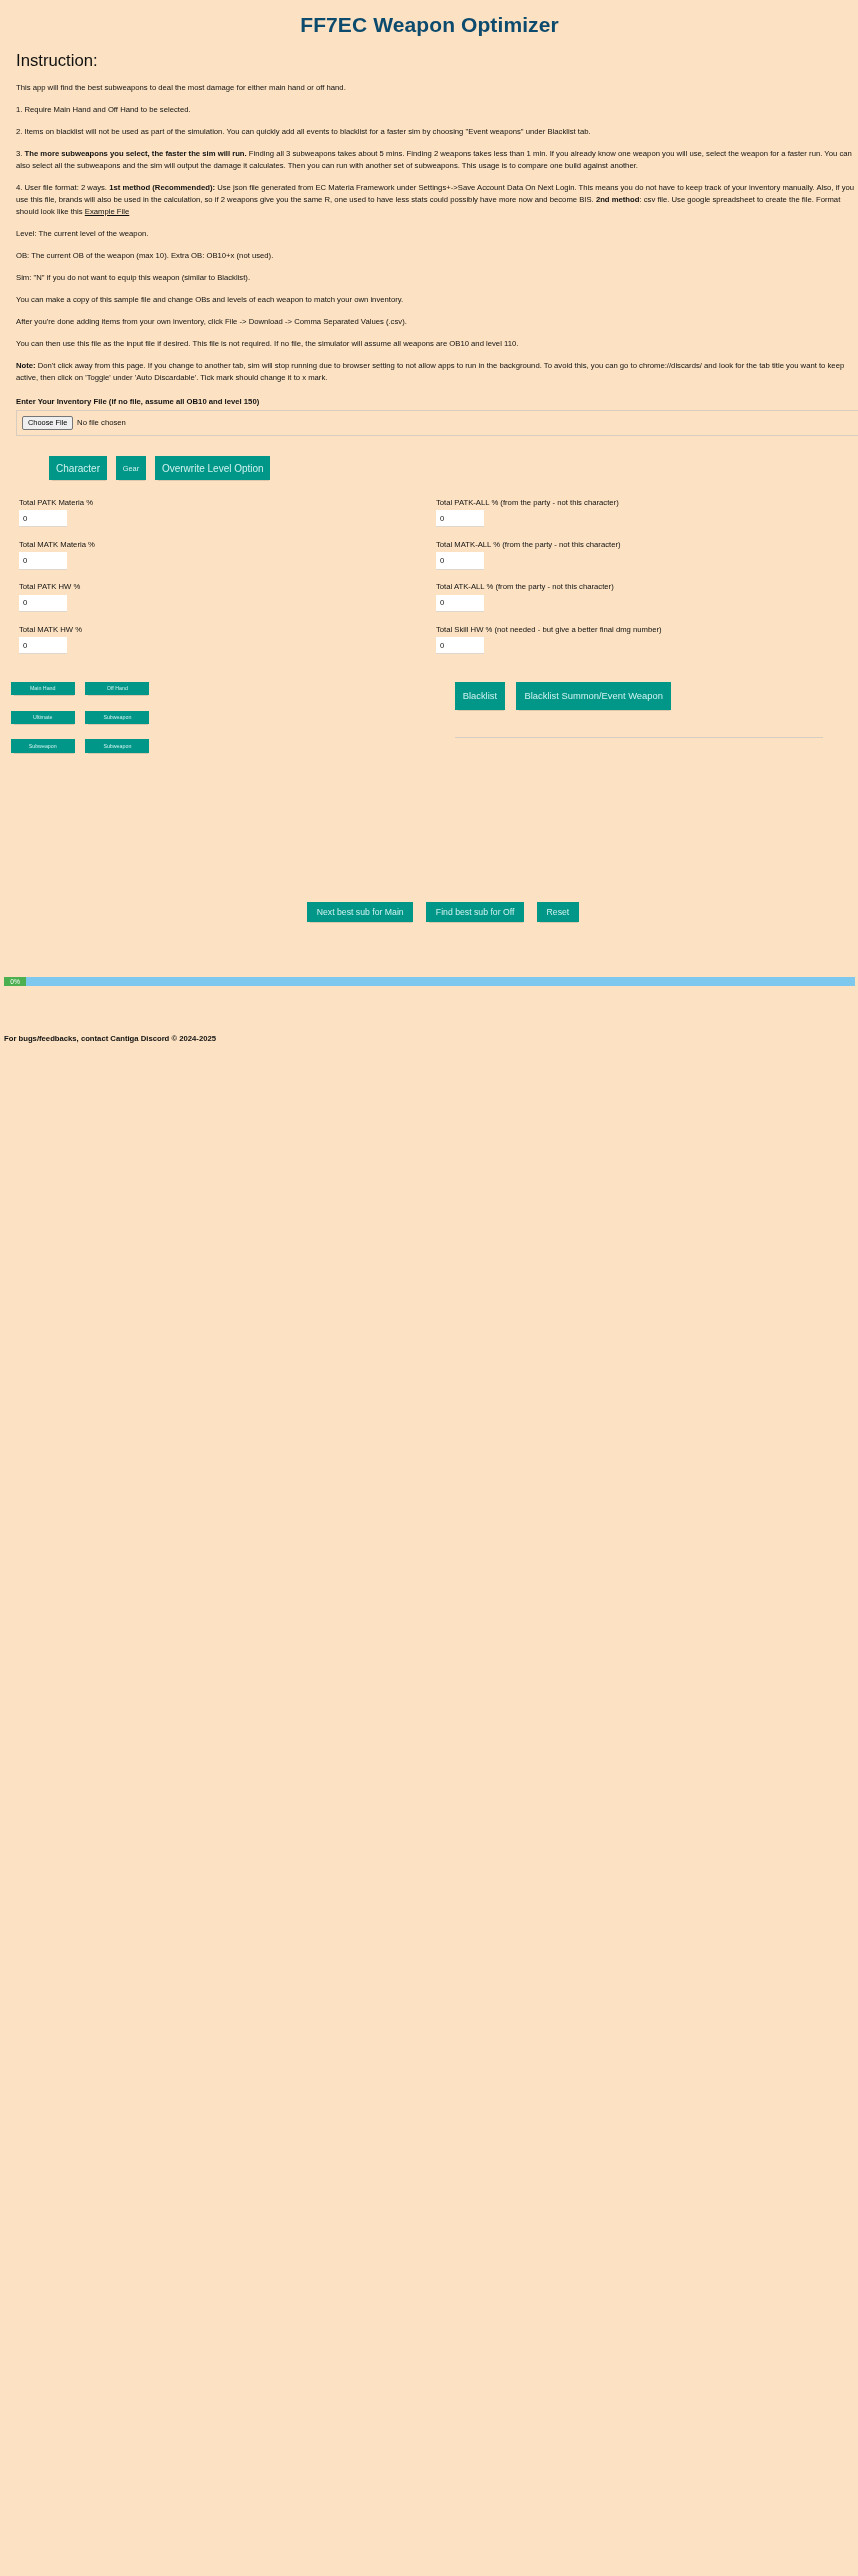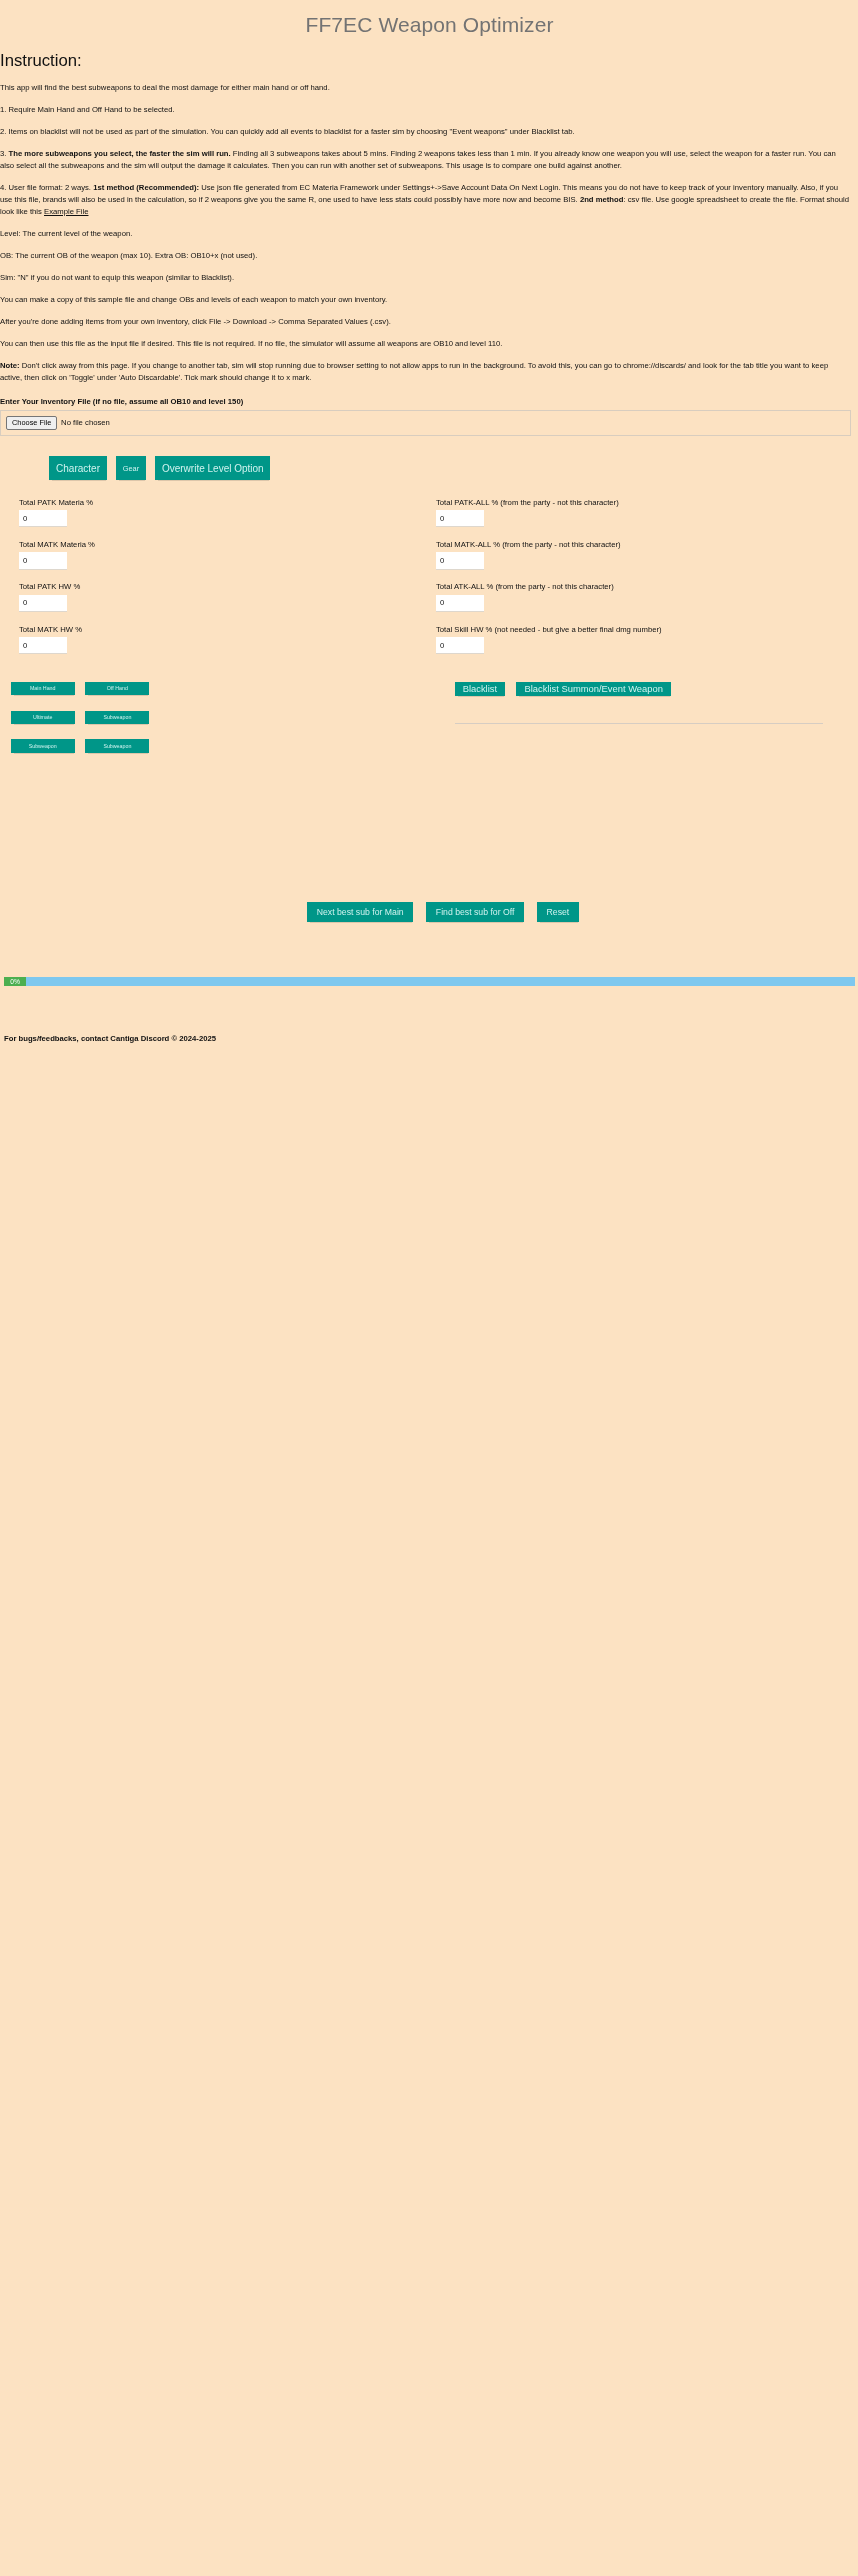--- a/index.html
+++ b/index.html
@@ -18,29 +18,29 @@
   }
   .page {
     width: 859px;
     min-height: 2576px;
     padding: 0;
     position: relative;
   }
   .app-title {
     text-align: center;
     font-size: 21px;
-    font-weight: 400;
-    color: #737373;
+    font-weight: 700;
+    color: #0c4a6e;
     margin: 0;
     padding-top: 13.4px;
     padding-bottom: 4px;
     letter-spacing: 0.1px;
   }
   .content {
-    padding: 0 4px 0 0;
+    padding: 0 4px 0 16px;
   }
   h2.instruction-heading {
     font-size: 16.7px;
     font-weight: 400;
     color: #111;
     margin: 10.7px 0 12px 0;
     line-height: 1.1;
   }
   p.para {
     font-size: 7.7px;
@@ -158,21 +158,21 @@
     width: 64px;
     height: 13.4px;
     font-size: 5.3px;
   }
   .blacklist-row {
     display: flex;
     gap: 11.4px;
     margin-left: 27px;
   }
   .blacklist-btn {
-    height: 14px;
+    height: 28px;
     font-size: 9.4px;
     padding: 0 8px;
   }
   .divider {
     height: 1.3px;
     background: #d6cdc3;
     margin: 27px 0 0 27px;
     width: 368px;
     border: none;
   }

